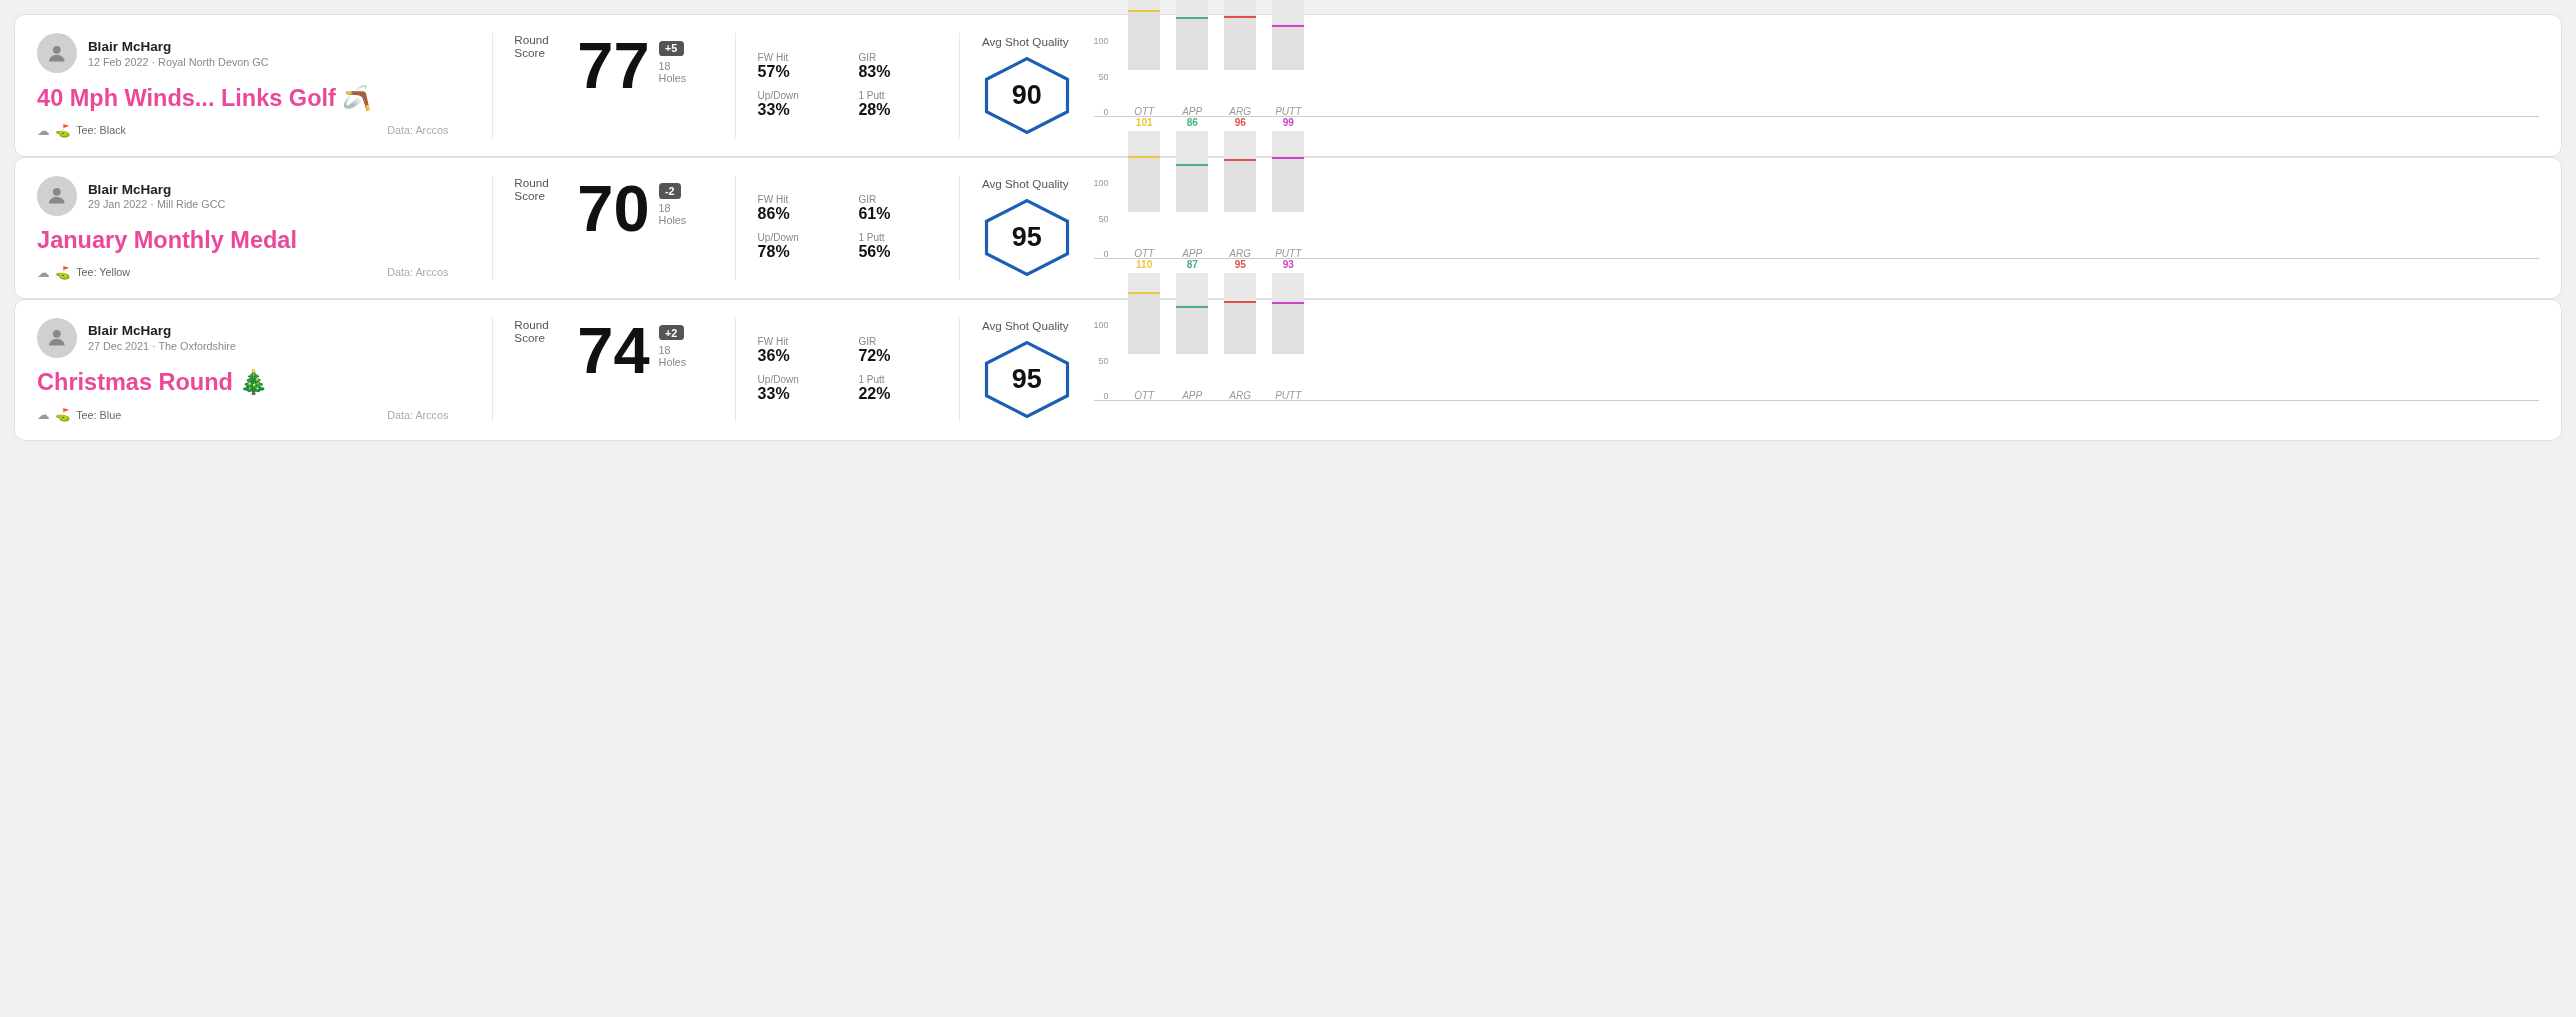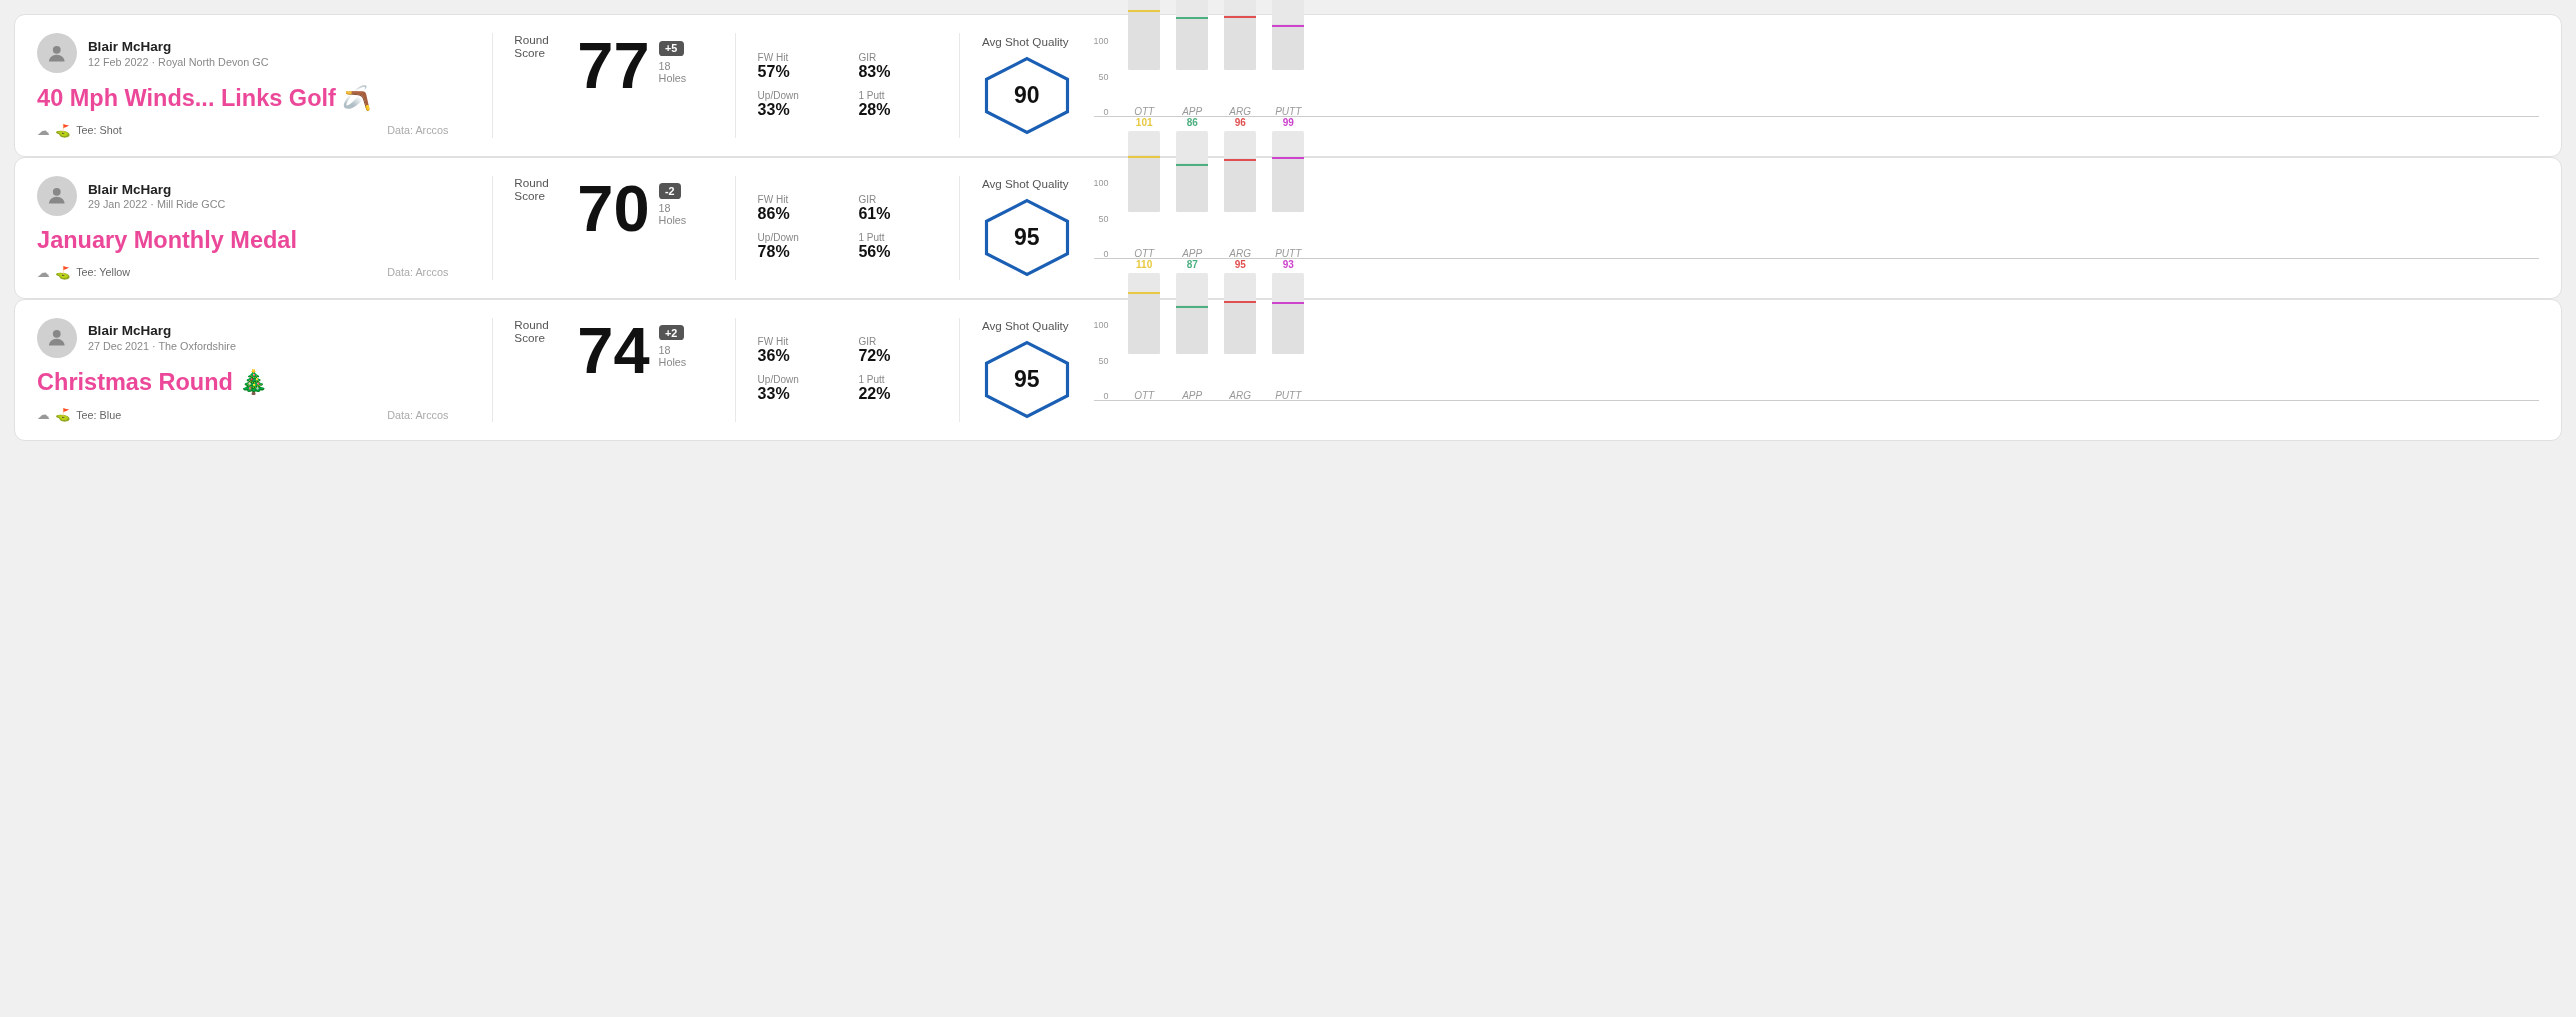--- a/index.html
+++ b/index.html
@@ -208,21 +208,21 @@
       align-items: center;
       justify-content: center;
     }
     .hexagon-svg {
       position: absolute;
       top: 0; left: 0;
       width: 100%;
       height: 100%;
     }
     .hexagon-score {
-      font-size: 23px;
+      font-size: 27px;
       font-weight: 700;
       color: #111;
       position: relative;
       z-index: 1;
     }
 
     
     .bar-chart {
       flex: 1;
       display: flex;
@@ -326,21 +326,21 @@
             </div>
           </div>
           <div class="round-title">
             40 Mph Winds... Links Golf 🪃
           </div>
         </div>
         <div class="footer-row">
           <div class="tee-info">
             <span class="tee-icon">☁</span>
             <span class="tee-icon">⛳</span>
-            <span>Tee: Shot</span>
+            <span>Tee: Black</span>
           </div>
           <span class="data-source">Data: Arccos</span>
         </div>
       </div>
 
       <div class="card-divider"></div>
 
       <div class="card-middle">
         <div class="round-score-label">Round Score</div>
         <div class="score-row">

